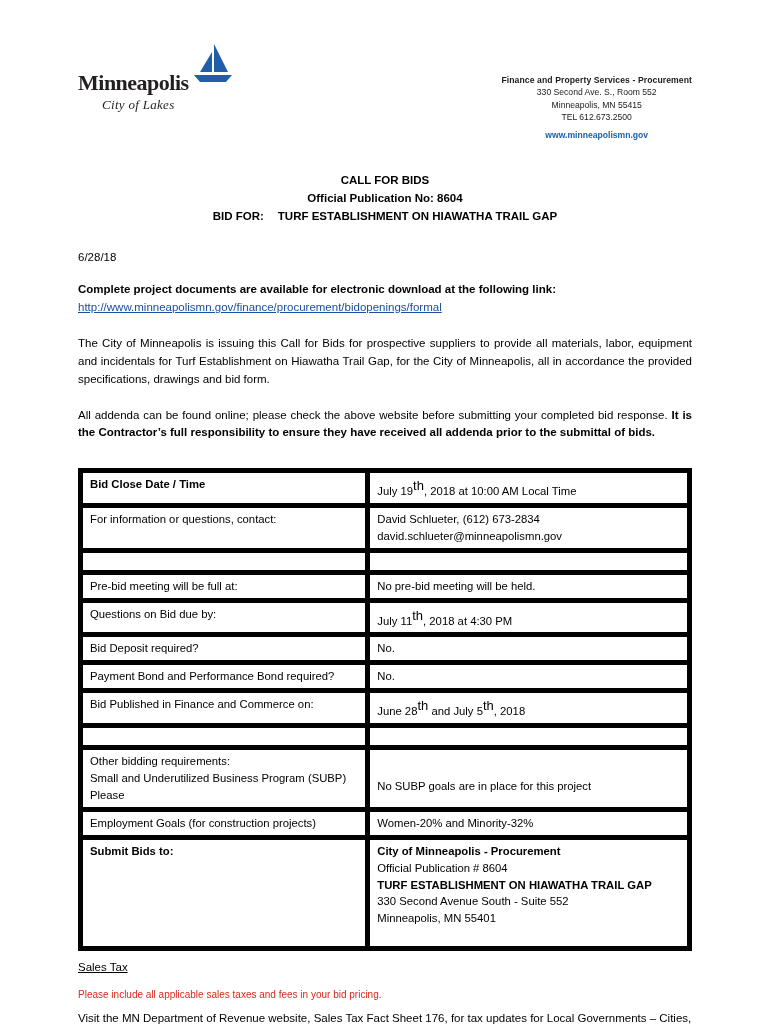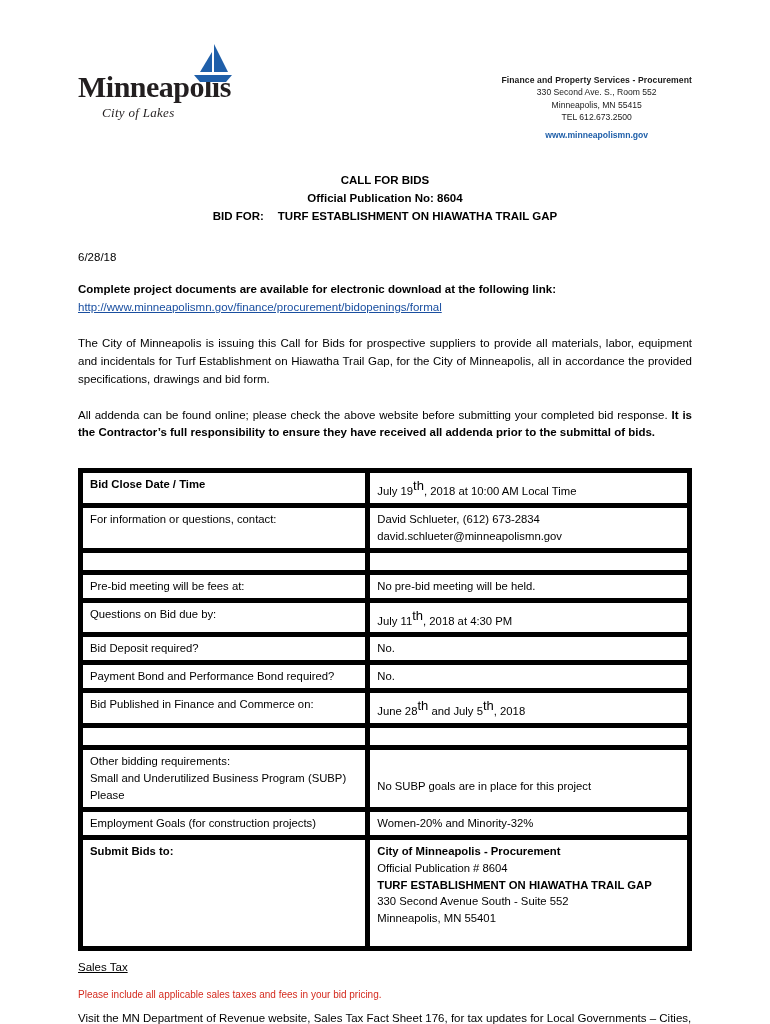--- a/index.html
+++ b/index.html
@@ -30,21 +30,21 @@
     align-items: flex-start;
     height: 96px;
   }
   .logo-block {
     position: relative;
     width: 250px;
     padding-top: 20px;
   }
   .logo-wordmark {
     font-family: "Liberation Serif", serif;
-    font-size: 30px;
+    font-size: 22px;
     font-weight: bold;
     letter-spacing: -0.5px;
     color: #231f20;
     line-height: 1;
   }
   .logo-tagline {
     font-family: "Liberation Serif", serif;
     font-size: 13px;
     color: #231f20;
     margin-top: 3px;
@@ -208,21 +208,21 @@
         <td class="col-b">
           <div>David Schlueter, (612) 673-2834</div>
           <div>david.schlueter@minneapolismn.gov</div>
         </td>
       </tr>
       <tr class="blank-row">
         <td class="col-a"></td>
         <td class="col-b"></td>
       </tr>
       <tr>
-        <td class="col-a">Pre-bid meeting will be fees at:</td>
+        <td class="col-a">Pre-bid meeting will be full at:</td>
         <td class="col-b">No pre-bid meeting will be held.</td>
       </tr>
       <tr>
         <td class="col-a">Questions on Bid due by:</td>
         <td class="col-b">July 11<sup>th</sup>, 2018 at 4:30 PM</td>
       </tr>
       <tr>
         <td class="col-a">Bid Deposit required?</td>
         <td class="col-b">No.</td>
       </tr>

